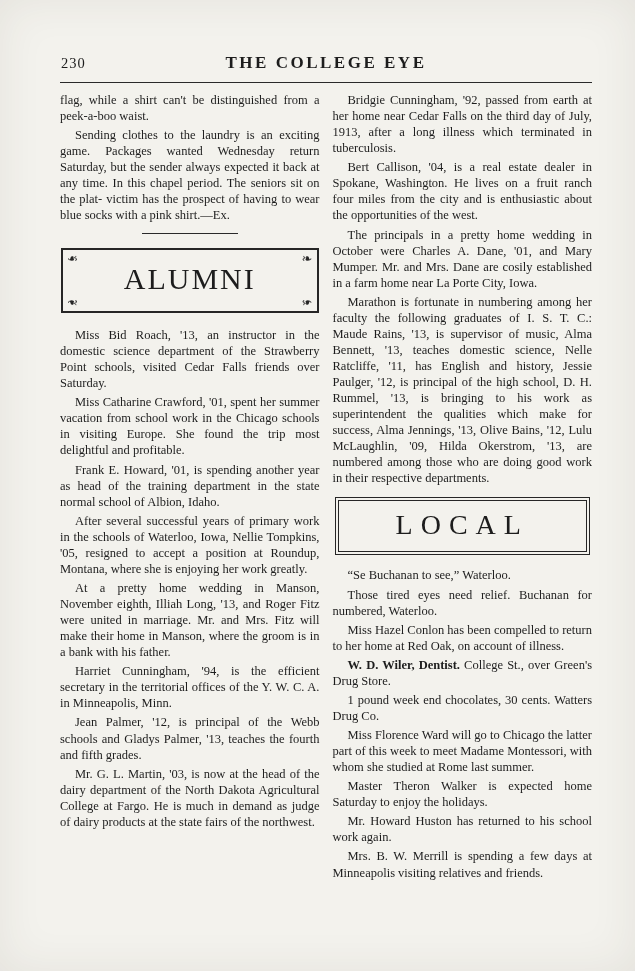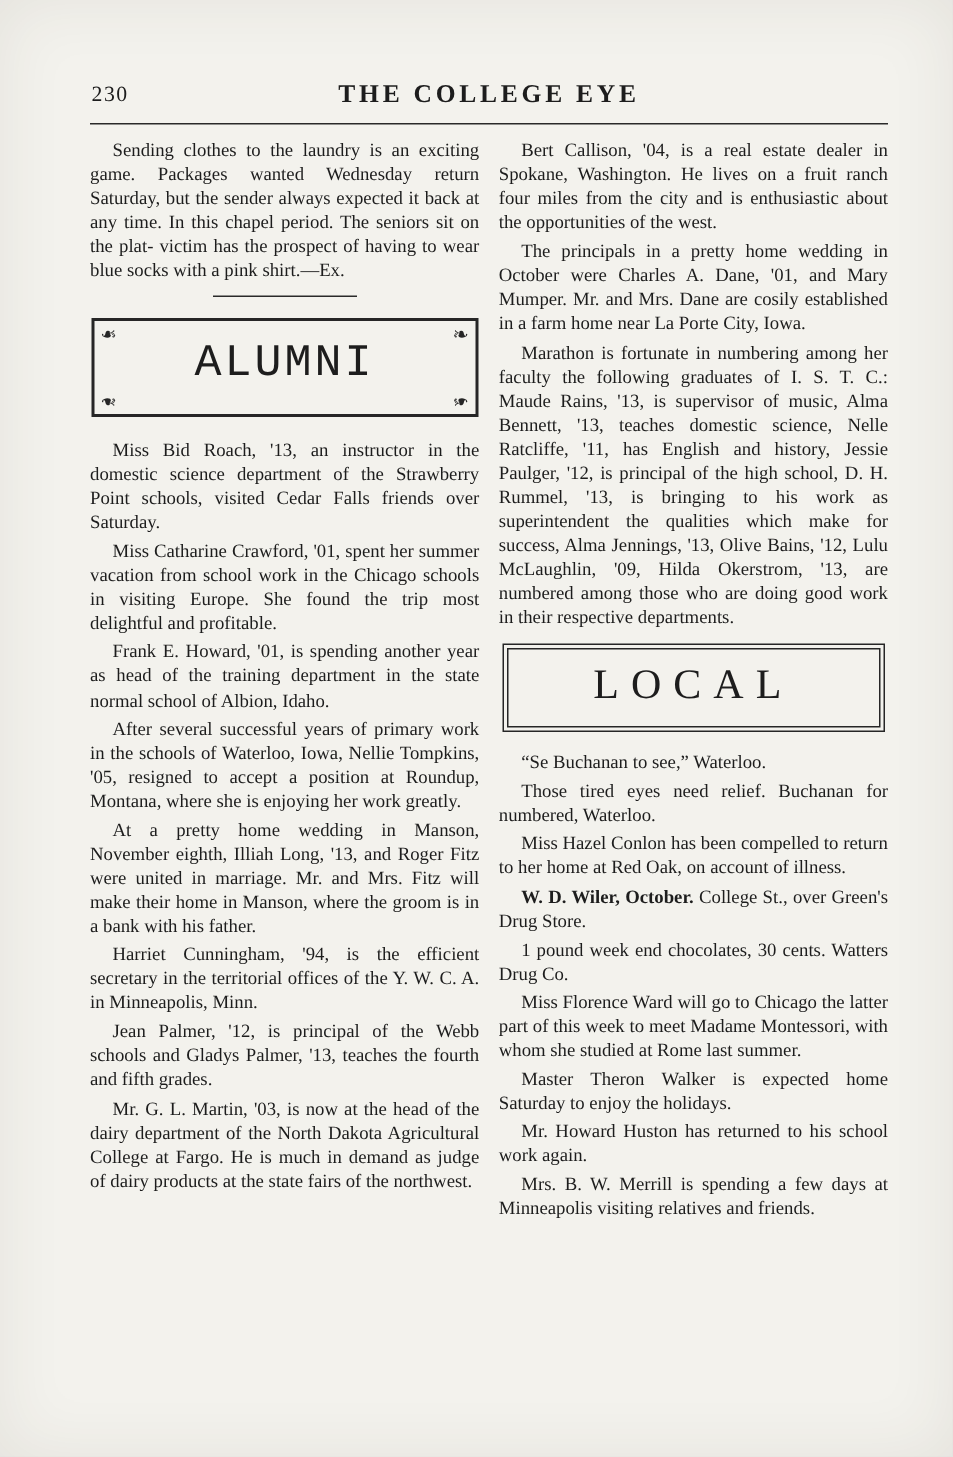--- a/index.html
+++ b/index.html
@@ -52,21 +52,20 @@
     position:relative;
     border:2px solid #262626;
     margin:4px 1px 14px;
     padding:10px 0 13px;
     text-align:center;
   }
   .alumni-title{
     font-size:30px;
     letter-spacing:2px;
     font-weight:normal;
-    font-family:Liberation Mono, monospace;
   }
   .ornament{
     position:absolute;
     font-size:13px;line-height:1;color:#262626;
   }
   .ornament.tl{top:2px;left:4px;transform:scaleX(-1);}
   .ornament.tr{top:2px;right:4px;}
   .ornament.bl{bottom:2px;left:4px;transform:scale(-1,-1);}
   .ornament.br{bottom:2px;right:4px;transform:scaleY(-1);}
   .local-box{
@@ -89,20 +88,21 @@
 <div class="page">
 
   <div class="header">
     <span class="page-number">230</span>
     <h1 class="page-title">THE COLLEGE EYE</h1>
   </div>
 
   <div class="columns">
 
     <div class="col">
+      <p class="para no-indent">flag, while a shirt can't be distinguished from a peek-a-boo waist.</p>
       <p class="para">Sending clothes to the laundry is an exciting game.  Packages wanted Wednesday return Saturday, but the sender always expected it back at any time.  In this chapel period.  The seniors sit on the plat- victim has the prospect of having to wear blue socks with a pink shirt.—Ex.</p>
 
       <div class="divider"></div>
 
       <div class="alumni-box">
         <span class="ornament tl">❧</span>
         <span class="ornament tr">❧</span>
         <span class="ornament bl">❧</span>
         <span class="ornament br">❧</span>
         <span class="alumni-title">ALUMNI</span>
@@ -112,32 +112,33 @@
       <p class="para">Miss Catharine Crawford, '01, spent her summer vacation from school work in the Chicago schools in visiting Europe.  She found the trip most delightful and profitable.</p>
       <p class="para">Frank E. Howard, '01, is spending another year as head of the training department in the state normal school of Albion, Idaho.</p>
       <p class="para">After several successful years of primary work in the schools of Waterloo, Iowa, Nellie Tompkins, '05, resigned to accept a position at Roundup, Montana, where she is enjoying her work greatly.</p>
       <p class="para">At a pretty home wedding in Manson, November eighth, Illiah Long, '13, and Roger Fitz were united in marriage.  Mr. and Mrs. Fitz will make their home in Manson, where the groom is in a bank with his father.</p>
       <p class="para">Harriet Cunningham, '94, is the efficient secretary in the territorial offices of the Y. W. C. A. in Minneapolis, Minn.</p>
       <p class="para">Jean Palmer, '12, is principal of the Webb schools and Gladys Palmer, '13, teaches the fourth and fifth grades.</p>
       <p class="para">Mr. G. L. Martin, '03, is now at the head of the dairy department of the North Dakota Agricultural College at Fargo.  He is much in demand as judge of dairy products at the state fairs of the northwest.</p>
     </div>
 
     <div class="col">
+      <p class="para">Bridgie Cunningham, '92, passed from earth at her home near Cedar Falls on the third day of July, 1913, after a long illness which terminated in tuberculosis.</p>
       <p class="para">Bert Callison, '04, is a real estate dealer in Spokane, Washington.  He lives on a fruit ranch four miles from the city and is enthusiastic about the opportunities of the west.</p>
       <p class="para">The principals in a pretty home wedding in October were Charles A. Dane, '01, and Mary Mumper.  Mr. and Mrs. Dane are cosily established in a farm home near La Porte City, Iowa.</p>
       <p class="para">Marathon is fortunate in numbering among her faculty the following graduates of I. S. T. C.:  Maude Rains, '13, is supervisor of music, Alma Bennett, '13, teaches domestic science, Nelle Ratcliffe, '11, has English and history, Jessie Paulger, '12, is principal of the high school, D. H. Rummel, '13, is bringing to his work as superintendent the qualities which make for success, Alma Jennings, '13, Olive Bains, '12, Lulu McLaughlin, '09, Hilda Okerstrom, '13, are numbered among those who are doing good work in their respective departments.</p>
 
       <div class="local-box">
         <span class="local-title">LOCAL</span>
       </div>
 
       <p class="para">“Se Buchanan to see,” Waterloo.</p>
       <p class="para">Those tired eyes need relief.  Buchanan for numbered, Waterloo.</p>
       <p class="para">Miss Hazel Conlon has been compelled to return to her home at Red Oak, on account of illness.</p>
-      <p class="para"><span class="bold">W. D. Wiler, October.</span><span>  College St., over Green's Drug Store.</span></p>
+      <p class="para"><span class="bold">W. D. Wiler, Dentist.</span><span>  College St., over Green's Drug Store.</span></p>
       <p class="para">1 pound week end chocolates, 30 cents.  Watters Drug Co.</p>
       <p class="para">Miss Florence Ward will go to Chicago the latter part of this week to meet Madame Montessori, with whom she studied at Rome last summer.</p>
       <p class="para">Master Theron Walker is expected home Saturday to enjoy the holidays.</p>
       <p class="para">Mr. Howard Huston has returned to his school work again.</p>
       <p class="para">Mrs. B. W. Merrill is spending a few days at Minneapolis visiting relatives and friends.</p>
     </div>
 
   </div>
 </div>
 

